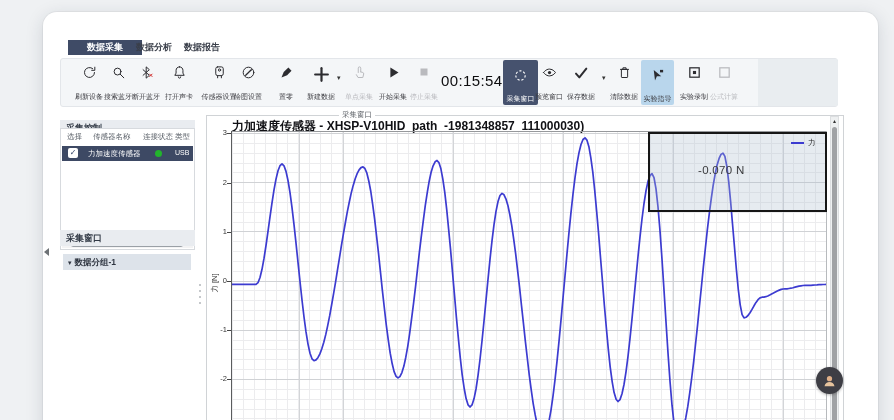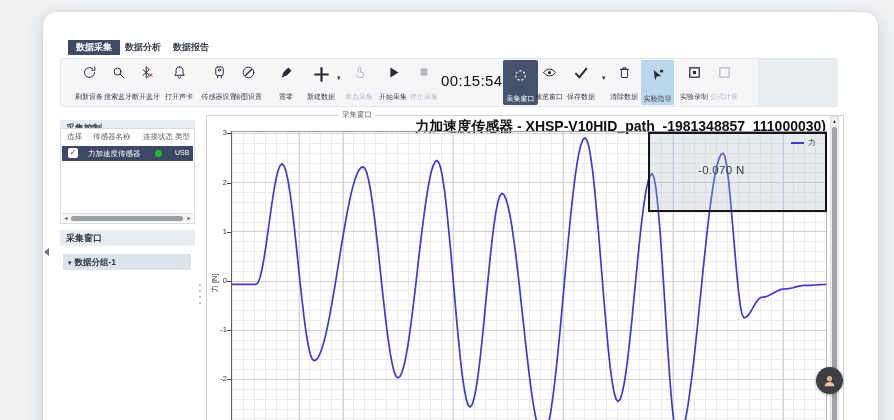--- a/index.html
+++ b/index.html
@@ -2,41 +2,41 @@
 <html><head>
 <meta charset="utf-8">
 <style>
 *{margin:0;padding:0;box-sizing:border-box}
 html,body{background:#eff1f3}
 .screen{position:relative;width:894px;height:420px;overflow:hidden;background:#eff1f3;
   font-family:"Liberation Sans","DejaVu Sans",sans-serif;color:#222}
 .window{position:absolute;left:43px;top:12px;width:835px;height:430px;background:#fff;
   border-radius:14px;box-shadow:0 4px 18px rgba(30,40,60,.15),0 0 0 1px rgba(0,0,0,.04)}
 
-.tab{position:absolute;top:28px;height:15px;font-size:9px;line-height:15px;padding:0 8px;
+.tab{position:absolute;top:28px;height:15px;font-size:9px;line-height:15px;padding:0 19px;
   color:#3a3f4a;font-weight:bold;cursor:pointer}
 .tab.active{background:#3f4b66;color:#fff}
 
 .toolbar{position:absolute;left:17px;top:46px;width:778px;height:49px;background:#f4f6f8;
   border:1px solid #e3e6ea;border-radius:3px}
 .toolbar-tail{position:absolute;left:697px;top:0;width:80px;height:47px;background:#e9edf0;border-radius:0 3px 3px 0}
 .tbtn{position:absolute;top:3px;width:34px;height:41px;display:flex;flex-direction:column;align-items:center;
   justify-content:space-between;padding:3px 0 2px;color:#2c2c30;cursor:pointer;z-index:2}
 .tbtn .lb{font-size:7px;line-height:8px;white-space:nowrap;color:#3b3b40}
 .tbtn.disabled{color:#b9babe}.tbtn.disabled .lb{color:#b9babe}
 .tbtn.selected{background:#46526e;color:#fff;border-radius:2px;top:1px;height:45px;padding-top:8px}
 .tbtn.selected .lb{color:#fff}
 .tbtn.highlighted{background:#b9d6ec;border-radius:2px;top:1px;height:45px;padding-top:8px}
 .caret{position:absolute;top:15px;font-size:7px;color:#333;z-index:3}
 .timer{position:absolute;left:380px;top:13px;width:80px;font-size:15px;font-weight:normal;
   letter-spacing:.4px;color:#0d0d0f}
 
 .phead{position:absolute;left:17px;width:135px;height:16px;background:#e9ecf0;font-size:9px;
   font-weight:bold;line-height:16px;padding-left:6px;color:#323a46}
-.ptable{position:absolute;left:17px;top:116px;width:135px;height:96px;background:#fff;border:1px solid #d7dade}
+.ptable{position:absolute;left:17px;top:116px;width:135px;height:122px;background:#fff;border:1px solid #d7dade}
 .thead{position:absolute;top:3px;left:0;width:100%;height:12px;font-size:7.5px;color:#5a6068}
 .thead span{position:absolute;top:0}
 .trow{position:absolute;top:17px;left:1px;width:131px;height:15px;background:#3d4964;color:#fff;font-size:7.5px}
 .cbx{position:absolute;left:6px;top:2px;width:10px;height:10px;background:#fff;border-radius:2px;
   color:#2e3f63;font-size:8px;line-height:10px;text-align:center;font-weight:bold}
 .statusdot{position:absolute;left:93px;top:4px;width:7px;height:7px;border-radius:50%}
 .hscroll{position:absolute;left:1px;bottom:1px;width:131px;height:9px;background:#f3f3f4;border-top:1px solid #e2e2e4}
 .hscroll .ar{position:absolute;top:0;width:8px;height:8px;font-size:6px;line-height:8px;text-align:center;color:#555}
 .hthumb{position:absolute;left:9px;top:1.5px;width:112px;height:5px;background:#9aa0a6;border-radius:3px}
 .grouprow{position:absolute;left:20px;top:242px;width:128px;height:16px;background:#dde3ea;
@@ -48,21 +48,21 @@
 .item .ax{position:absolute;right:6px;top:19px;font-size:7.5px;color:#8a94a0}
 .item .menu{position:absolute;right:2px;top:4px;font-size:9px;color:#555}
 .splitter{position:absolute;left:154px;top:272px;width:6px;height:20px;display:flex;flex-direction:column;
   align-items:center;justify-content:space-between;cursor:col-resize}
 .splitter i{width:2px;height:2px;border-radius:50%;background:#b2b6ba}
 .collapse{position:absolute;left:1px;top:236px;width:0;height:0;border-top:4px solid transparent;
   border-bottom:4px solid transparent;border-right:5px solid #6e7276;cursor:pointer}
 
 .groupbox{position:absolute;left:163px;top:103px;width:638px;height:339px;border:1px solid #d0d3d6;border-bottom:none}
 .gblabel{position:absolute;left:296px;top:98px;background:#fff;padding:0 3px;font-size:7.5px;color:#5c6066;z-index:2}
-.ctitle{position:absolute;left:189px;top:106px;width:594px;text-align:right;font-size:14px;font-weight:bold;color:#101014;z-index:2}
+.ctitle{position:absolute;left:189px;top:106px;width:594px;text-align:left;font-size:12px;font-weight:bold;color:#101014;z-index:2}
 .plot{position:absolute;left:189px;top:120px;width:594px;height:300px;background:#fff;
  background-image:
   repeating-linear-gradient(to right,#d3d5d8 0 1px,transparent 1px 110px),
   repeating-linear-gradient(to bottom,#d0d2d5 0 1px,transparent 1px 49.2px),
   repeating-linear-gradient(to right,#ececee 0 1px,transparent 1px 11px),
   repeating-linear-gradient(to bottom,#ececee 0 1px,transparent 1px 9.84px);
  background-position:111px 0,0 1px,0 0,0 1px;z-index:1}
 .topframe{position:absolute;left:189px;top:119px;width:595px;height:1px;background:#97999c;z-index:2}
 .axisline{position:absolute;left:188px;top:119px;width:1px;height:301px;background:#5a5c5e;z-index:2}
 .rightframe{position:absolute;left:783px;top:119px;width:1px;height:301px;background:#b7babd;z-index:2}

